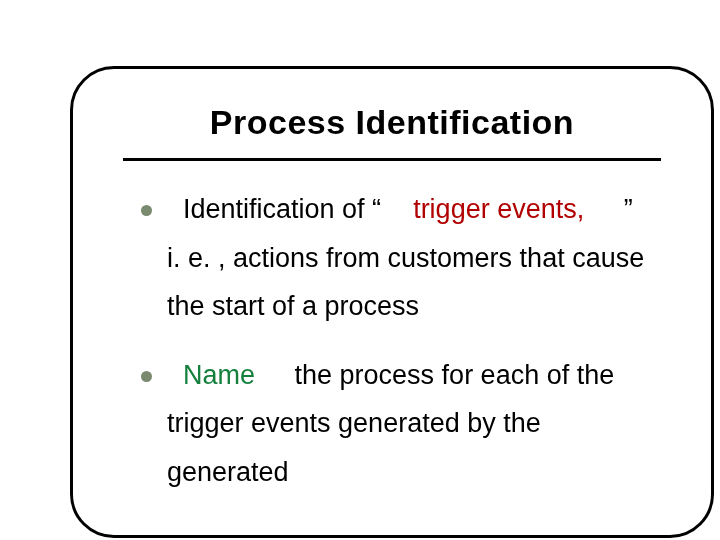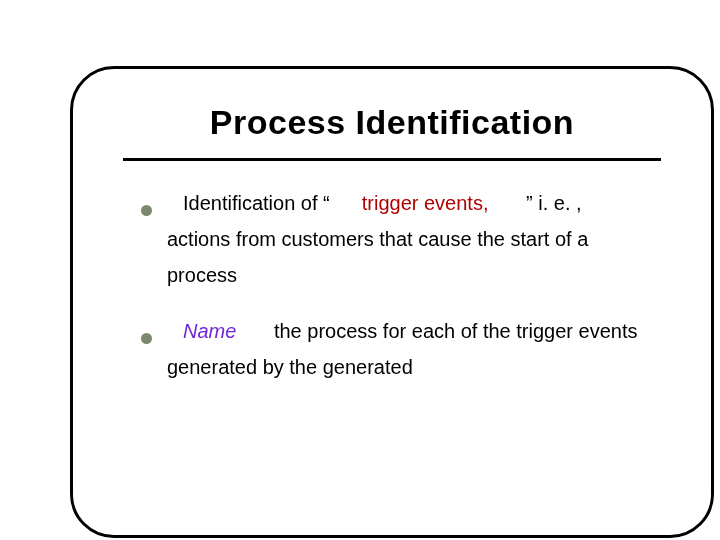--- a/index.html
+++ b/index.html
@@ -40,41 +40,40 @@
       margin: 14px 0 24px 0;
     }
     .bullets {
       list-style: none;
       padding: 0;
       margin: 0;
     }
     .bullets > li {
       position: relative;
       padding-left: 28px;
-      font-size: 20px;
+      font-size: 27px;
       color: #000;
       line-height: 1.8;
       margin-bottom: 20px;
     }
     .bullets > li::before {
       content: "";
       position: absolute;
       left: 2px;
       top: 20px;
       width: 11px;
       height: 11px;
       background: #7a8a6e;
       border-radius: 50%;
     }
     .trigger {
       color: #b00000;
     }
     .name-word {
-      color: #6d28d9;
-      font-style: italic;
+      color: #15803d;
     }
   </style>
 </head>
 <body>
 
 <div class="slide-frame">
   <h1 class="title">Process Identification</h1>
   <hr class="title-rule">
   <ul class="bullets">
     <li>

